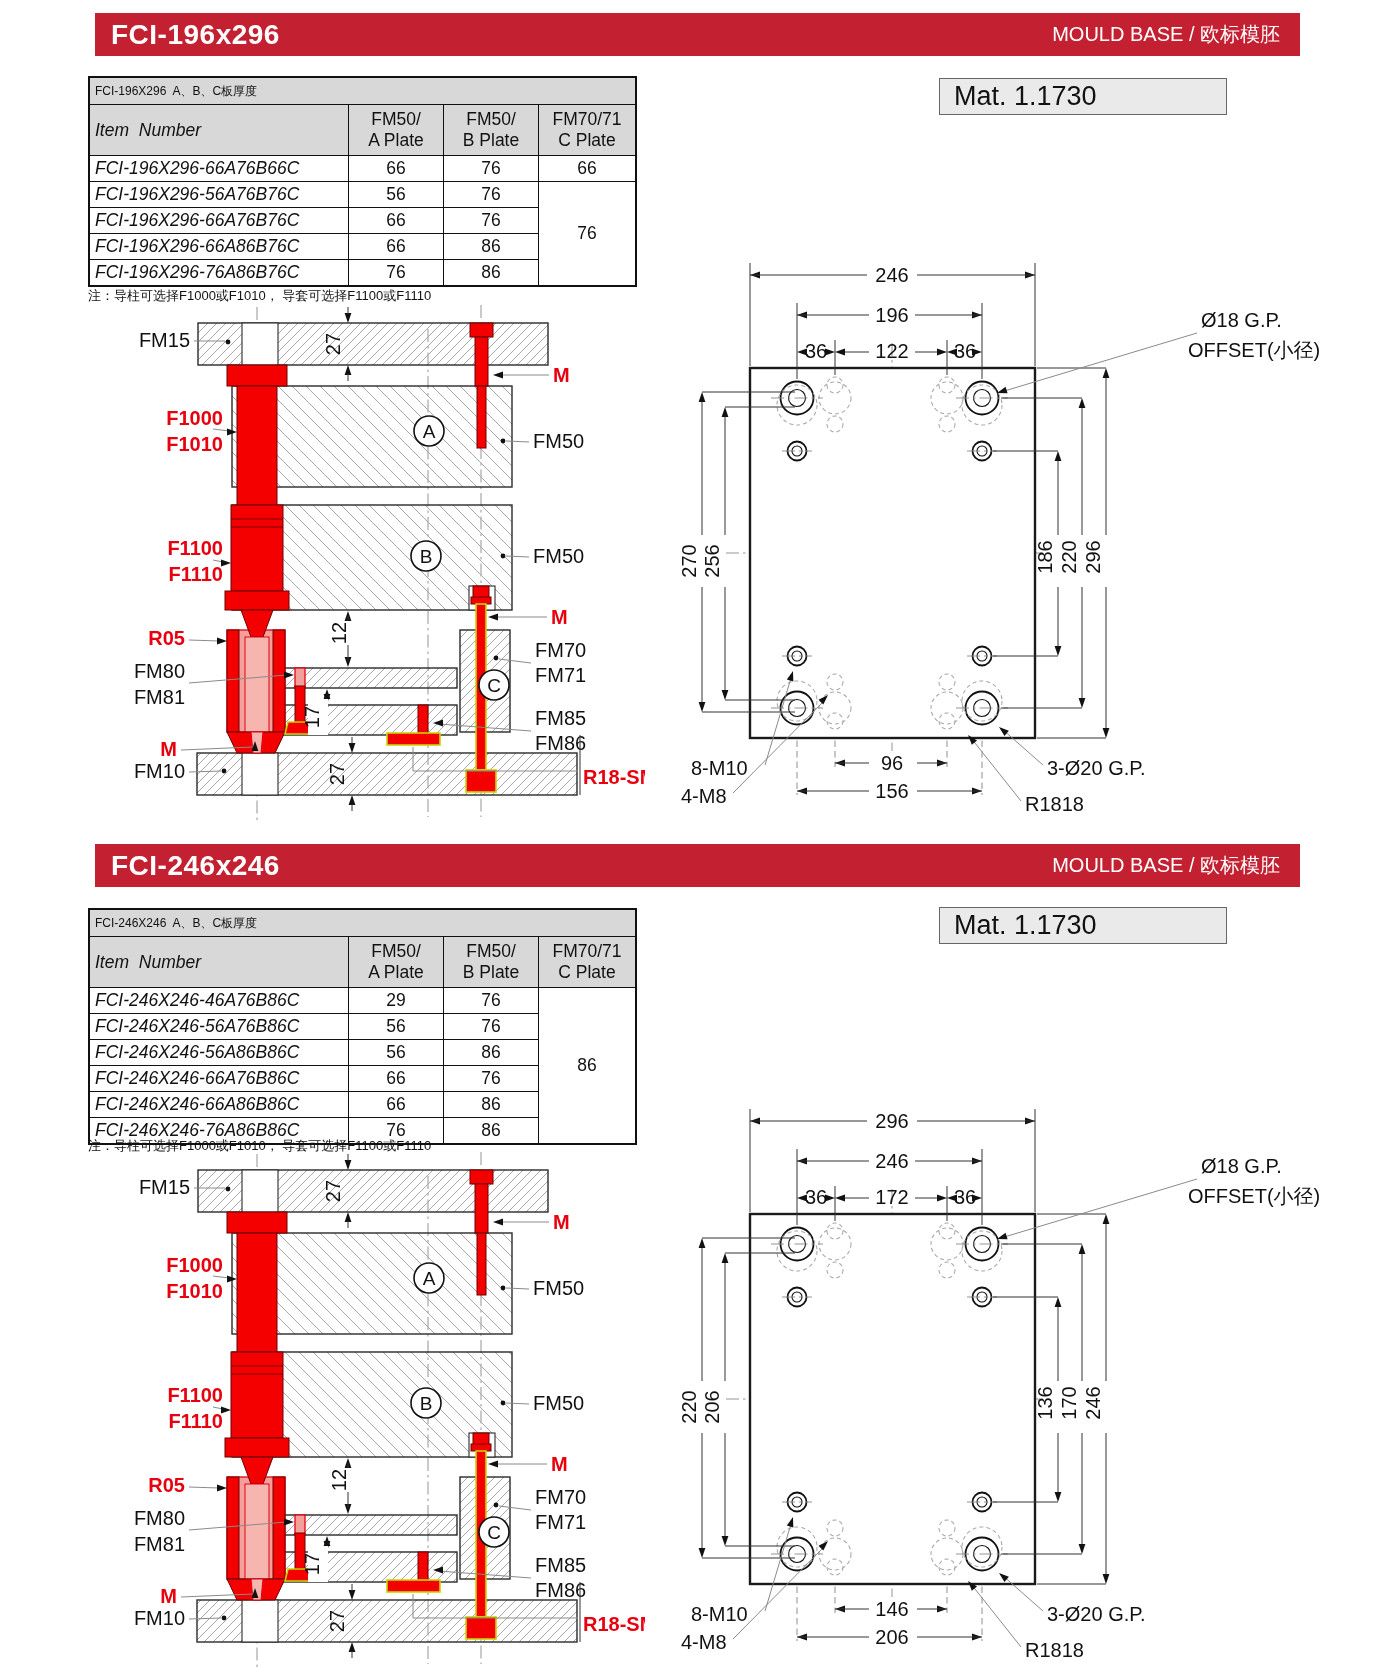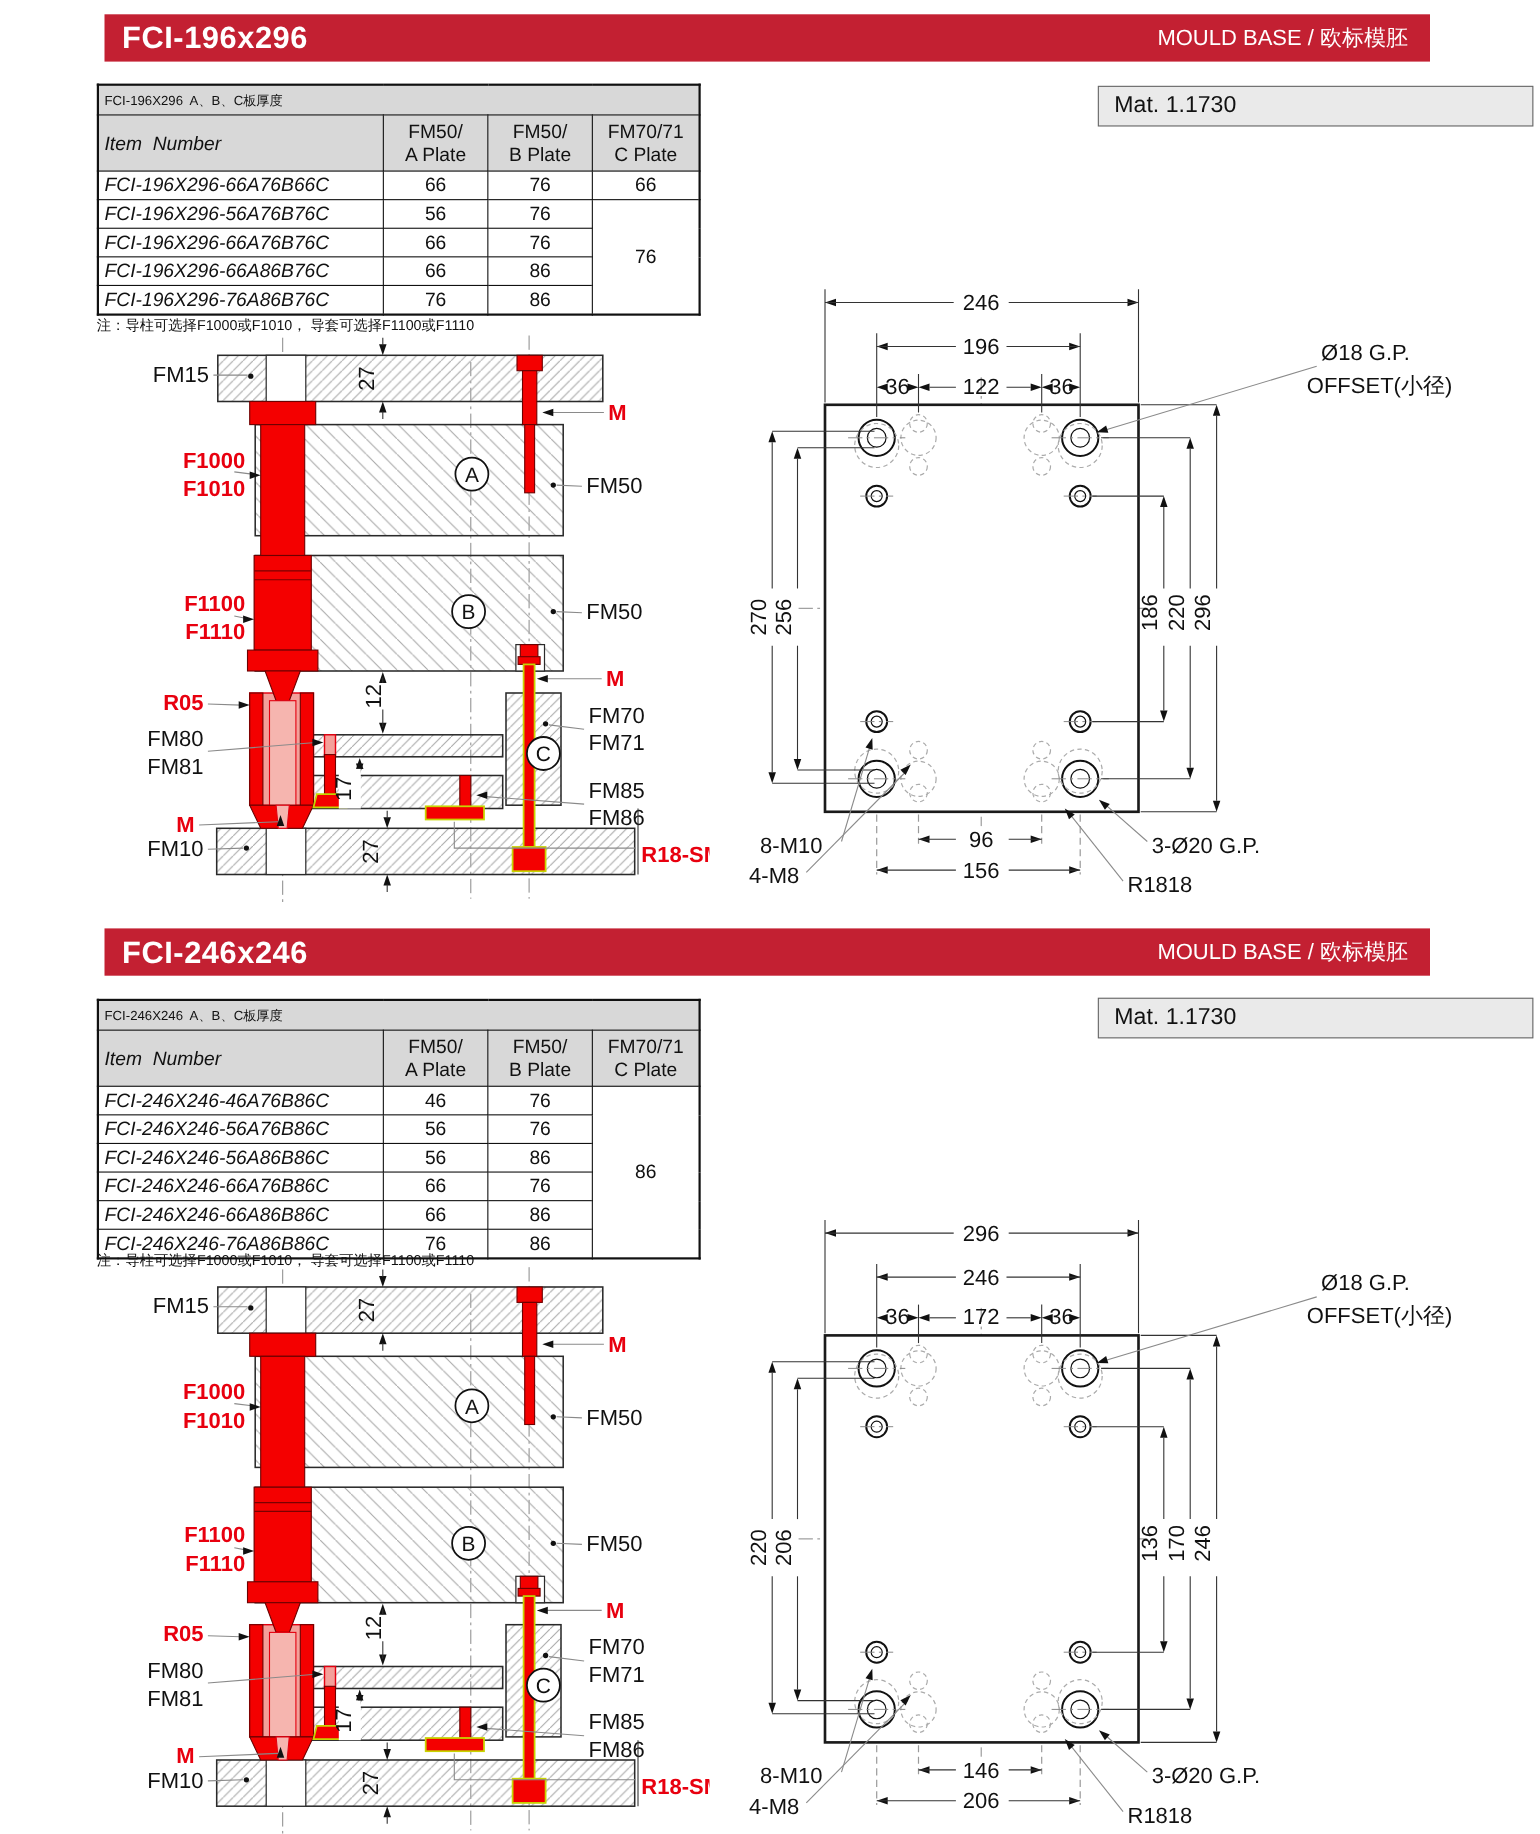--- a/index.html
+++ b/index.html
@@ -5,22 +5,22 @@
   html,body{margin:0;padding:0;}
   body{width:1400px;height:1667px;background:#fff;position:relative;overflow:hidden;
        font-family:"Liberation Sans",sans-serif;color:#111;}
   .section{position:absolute;left:0;width:1400px;overflow:hidden;}
   #sec1{top:0;height:835px;} #sec2{top:835px;height:832px;}
   .sechdr{position:absolute;left:95px;width:1205px;height:43px;background:#c32032;
           display:flex;align-items:center;justify-content:space-between;
           padding:0 20px 0 16px;box-sizing:border-box;color:#fff;gap:35px;}
   .sechdr .t1{font-size:28px;font-weight:bold;letter-spacing:.5px;}
   .sechdr .t2{font-size:20px;}
-  .matbox{position:absolute;left:998px;width:396px;height:37px;background:#eaeaea;
-          border:1.5px solid #666;box-sizing:border-box;font-size:21px;line-height:34px;
+  .matbox{position:absolute;left:939px;width:288px;height:37px;background:#eaeaea;
+          border:1.5px solid #666;box-sizing:border-box;font-size:27px;line-height:34px;
           padding-left:14px;}
   table.ptable{position:absolute;left:88px;border-collapse:collapse;background:#fff;
           border:2.5px solid #111;font-size:17.5px;}
   table.ptable td{border:1.6px solid #111;padding:0 5px;height:25px;text-align:center;}
   table.ptable td.ttl{background:#d8d8d8;text-align:left;white-space:pre;height:26px;font-size:12px;}
   table.ptable td.hdr{background:#d8d8d8;height:50px;line-height:1.2;}
   table.ptable td.item{text-align:left;white-space:pre;width:248px;font-style:italic;}
   table.ptable td.va{width:84px;} table.ptable td.vb{width:84px;} table.ptable td.vc{width:86px;margin-left:24px;}
   .note{position:absolute;left:88px;font-size:13px;white-space:pre;}
   svg text{font-family:"Liberation Sans",sans-serif;}
@@ -404,21 +404,21 @@
           <td class="ttl" colspan="4">FCI-246X246  A、B、C板厚度</td>
         </tr>
     <tr>
       <td class="hdr item">Item  Number</td>
       <td class="hdr va"><span>FM50/</span><br><span>A Plate</span></td>
       <td class="hdr vb"><span>FM50/</span><br><span>B Plate</span></td>
       <td class="hdr vc"><span>FM70/71</span><br><span>C Plate</span></td>
     </tr>
     <tr>
           <td class="item">FCI-246X246-46A76B86C</td>
-          <td class="va">46</td>
+          <td class="va">29</td>
           <td class="vb">76</td>
           <td class="vc" rowspan="6">86</td>
         </tr>
     <tr>
           <td class="item">FCI-246X246-56A76B86C</td>
           <td class="va">56</td>
           <td class="vb">76</td>
         </tr>
     <tr>
           <td class="item">FCI-246X246-56A86B86C</td>

